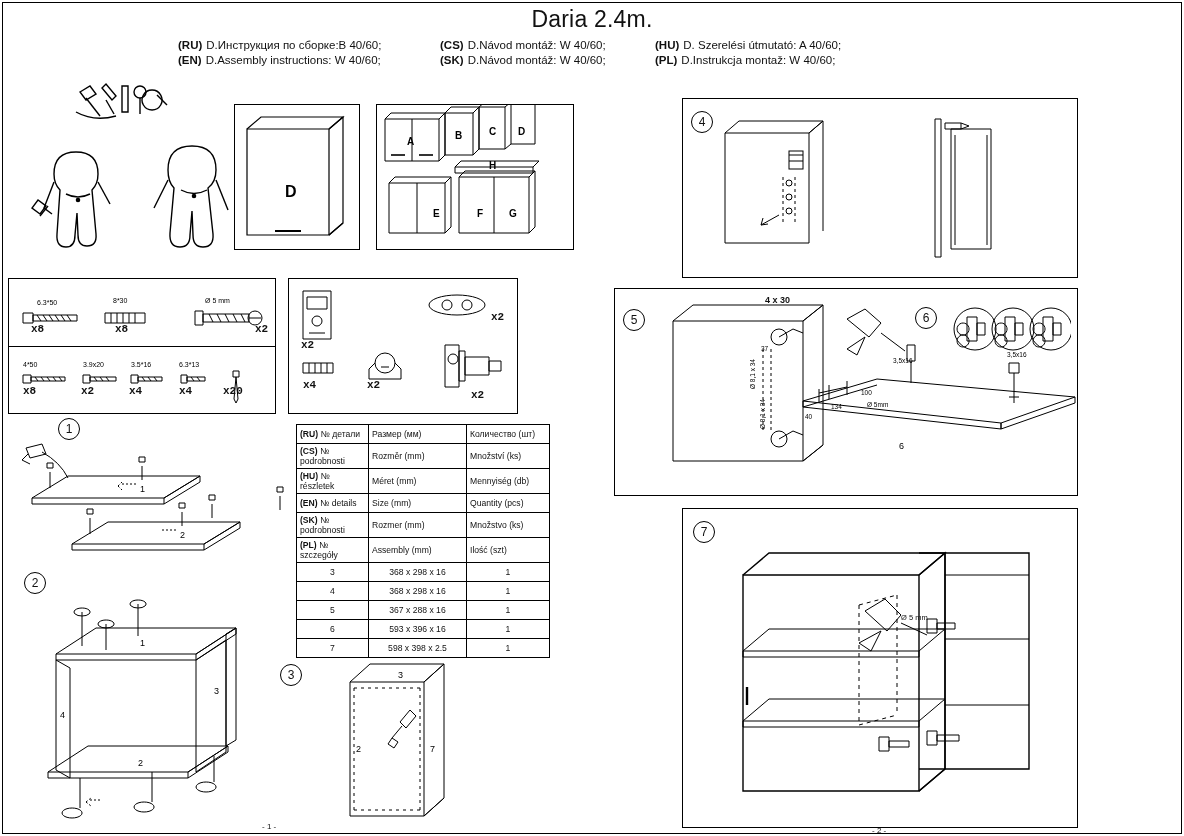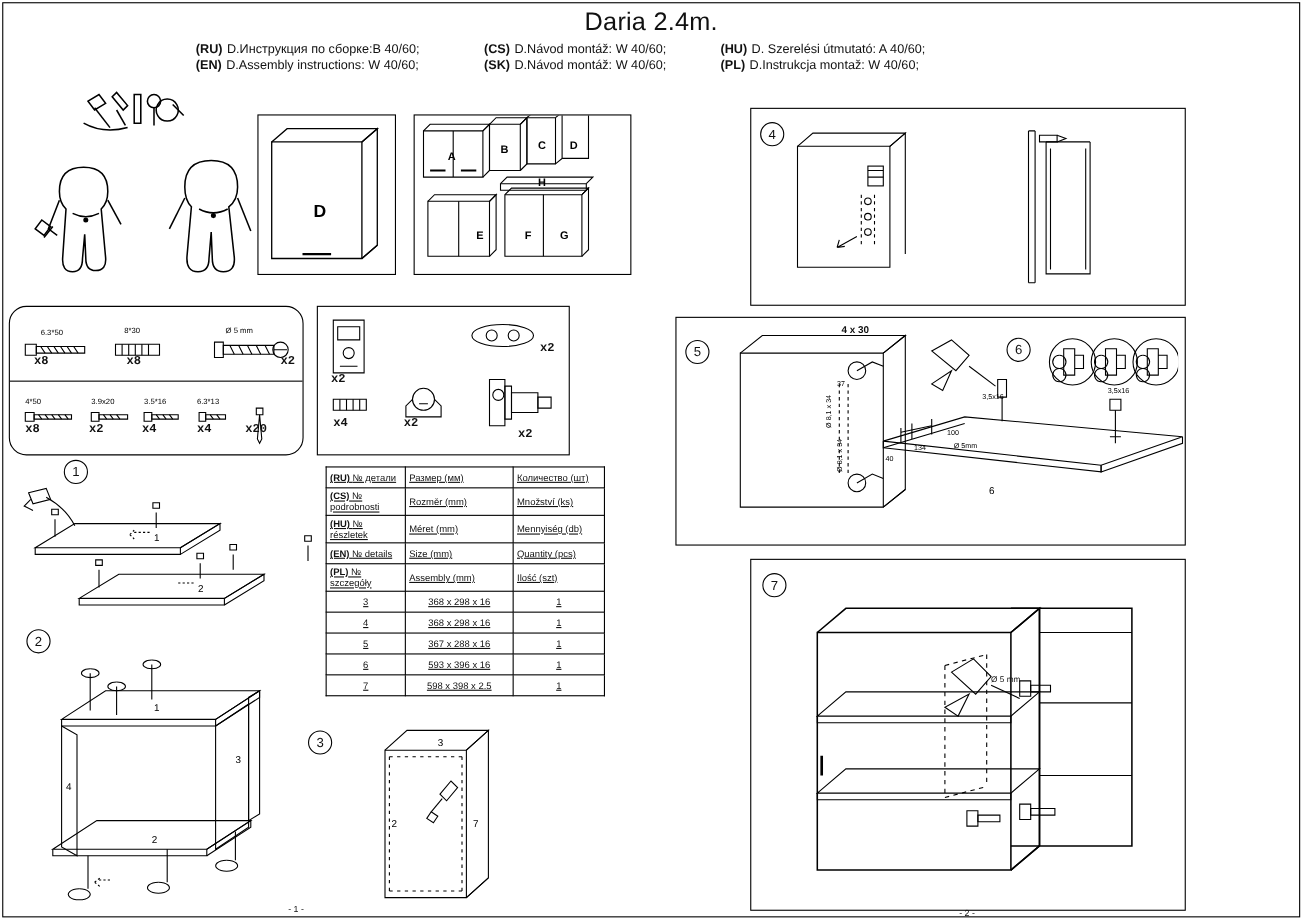--- a/index.html
+++ b/index.html
@@ -38,21 +38,21 @@
 
   .circnum{
     position:absolute; width:22px; height:22px; border:1px solid #000;
     border-radius:50%; font-size:12px; text-align:center; line-height:20px;
     background:#fff;
   }
 
   
   .ptable{
     position:absolute; left:296px; top:424px; width:254px;
-    border-collapse:collapse; font-size:8.6px; background:#fff;text-decoration:underline;
+    border-collapse:collapse; font-size:8.6px; background:#fff;
   }
   .ptable td{
     border:1px solid #000; padding:2px 3px; height:19px; vertical-align:middle;
   }
   .ptable td.c{ text-align:center; }
   .ptable .cd{ width:72px; }
   .ptable .sz{ width:98px;margin-left:37px; }
 
   
   .hw{ position:absolute; font-size:11px; font-weight:bold;font-family:Liberation Mono, monospace; }
@@ -184,21 +184,21 @@
     <text x="112" y="30">C</text>
     <text x="141" y="30">D</text>
     <text x="56" y="112">E</text>
     <text x="100" y="112">F</text>
     <text x="132" y="112">G</text>
     <text x="112" y="64">H</text>
   </g>
 </svg>
 </div>
 
-<div class="box" style="left:8px;top:278px;width:268px;height:136px;border-radius:16px;">
+<div class="box" style="left:8px;top:278px;width:268px;height:136px;">
   <div style="position:absolute;left:0;top:67px;width:266px;height:1px;background:#000;"></div>
 <svg width="266" height="134" viewBox="0 0 266 134">
   <g fill="none" stroke="#000" stroke-width="1">
 
     <path d="M14 34 l10 0 l0 10 l-10 0 z"></path>
     <path d="M24 36 l44 0 l0 6 l-44 0 z"></path>
     <path d="M28 36 l4 6 M34 36 l4 6 M40 36 l4 6 M46 36 l4 6 M52 36 l4 6 M58 36 l4 6"></path>
 
     <path d="M96 34 l40 0 l0 10 l-40 0 z"></path>
     <path d="M102 34 l0 10 M108 34 l0 10 M114 34 l0 10 M120 34 l0 10 M126 34 l0 10"></path>
@@ -292,20 +292,25 @@
   </tr>
   <tr>
     <td class="cd"><b>(HU)</b> <span>№ részletek</span></td>
     <td class="sz">Méret (mm)</td>
     <td>Mennyiség (db)</td>
   </tr>
   <tr>
     <td class="cd"><b>(EN)</b> <span>№ details</span></td>
     <td class="sz">Size (mm)</td>
     <td>Quantity  (pcs)</td>
+  </tr>
+  <tr>
+    <td class="cd"><b>(SK)</b> <span>№ podrobnosti</span></td>
+    <td class="sz">Rozmer (mm)</td>
+    <td>Množstvo (ks)</td>
   </tr>
   <tr>
     <td class="cd"><b>(PL)</b> <span>№ szczegóły</span></td>
     <td class="sz">Assembly (mm)</td>
     <td>Ilość (szt)</td>
   </tr>
   <tr>
     <td class="c">3</td>
     <td class="c">368 x 298 x 16</td>
     <td class="c">1</td>

